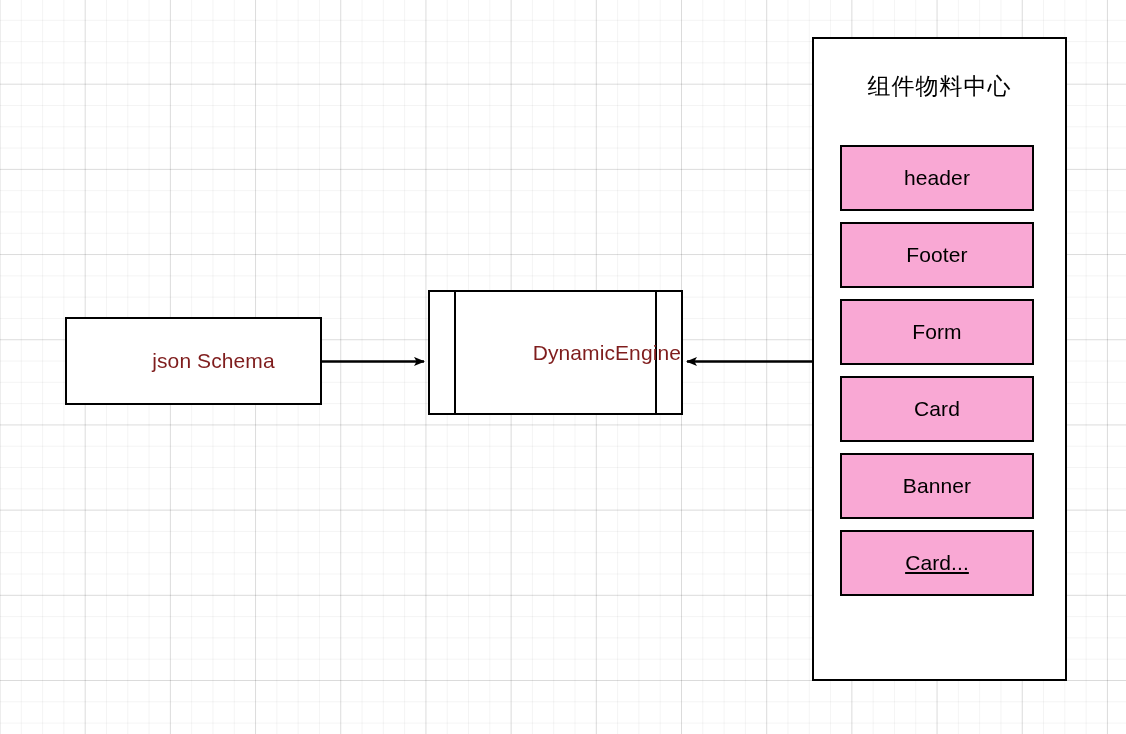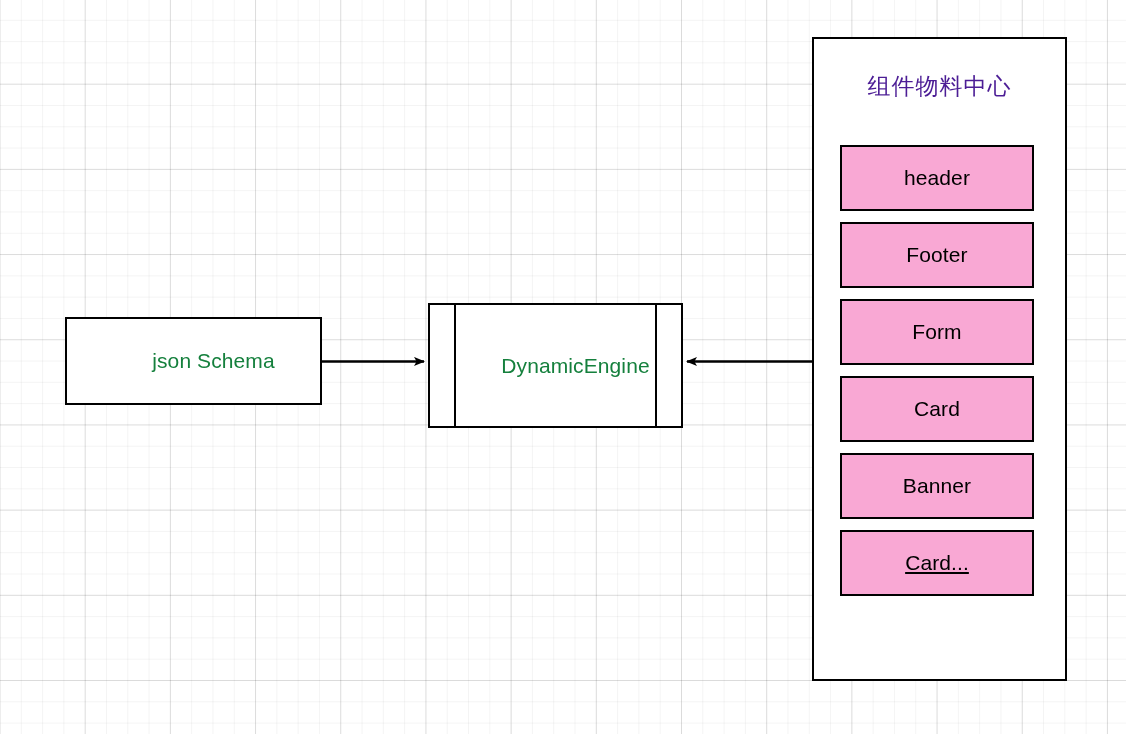--- a/index.html
+++ b/index.html
@@ -36,40 +36,41 @@
   }
   .node {
     position: absolute;
     background: #ffffff;
     border: 2px solid #000000;
     box-sizing: border-box;
     display: flex;
     align-items: center;
     justify-content: center;
     text-align: center;
-    color: #15803d;
+    color: #7f1d1d;
     padding-left: 40px;
   }
   
   #node-json-schema {
     left: 65px;
     top: 317px;
     width: 257px;
     height: 88px;
     font-size: 21px;
     letter-spacing: 0.1px;
   }
   
   #node-dynamic-engine {
     left: 428px;
-    top: 303px;
+    top: 290px;
     width: 255px;
     height: 125px;
     font-size: 21px;
     letter-spacing: 0.1px;
+    justify-content: flex-end;
   }
   #node-dynamic-engine .divider {
     position: absolute;
     top: -2px;
     bottom: -2px;
     width: 0;
     border-left: 2px solid #000000;
   }
   #node-dynamic-engine .divider.left  { left: 24px; }
   #node-dynamic-engine .divider.right { right: 24px; }
@@ -88,21 +89,21 @@
     border: 2px solid #000000;
     box-sizing: border-box;
   }
   #panel-title {
     position: absolute;
     left: 0;
     right: 0;
     top: 32px;
     text-align: center;
     font-size: 23px;
-    color: #4c1d95;
+    color: #000000;
     letter-spacing: 1px;
   }
   #panel-items {
     position: absolute;
     left: 26px;
     top: 106px;
     width: 194px;
   }
   .panel-item {
     width: 194px;

